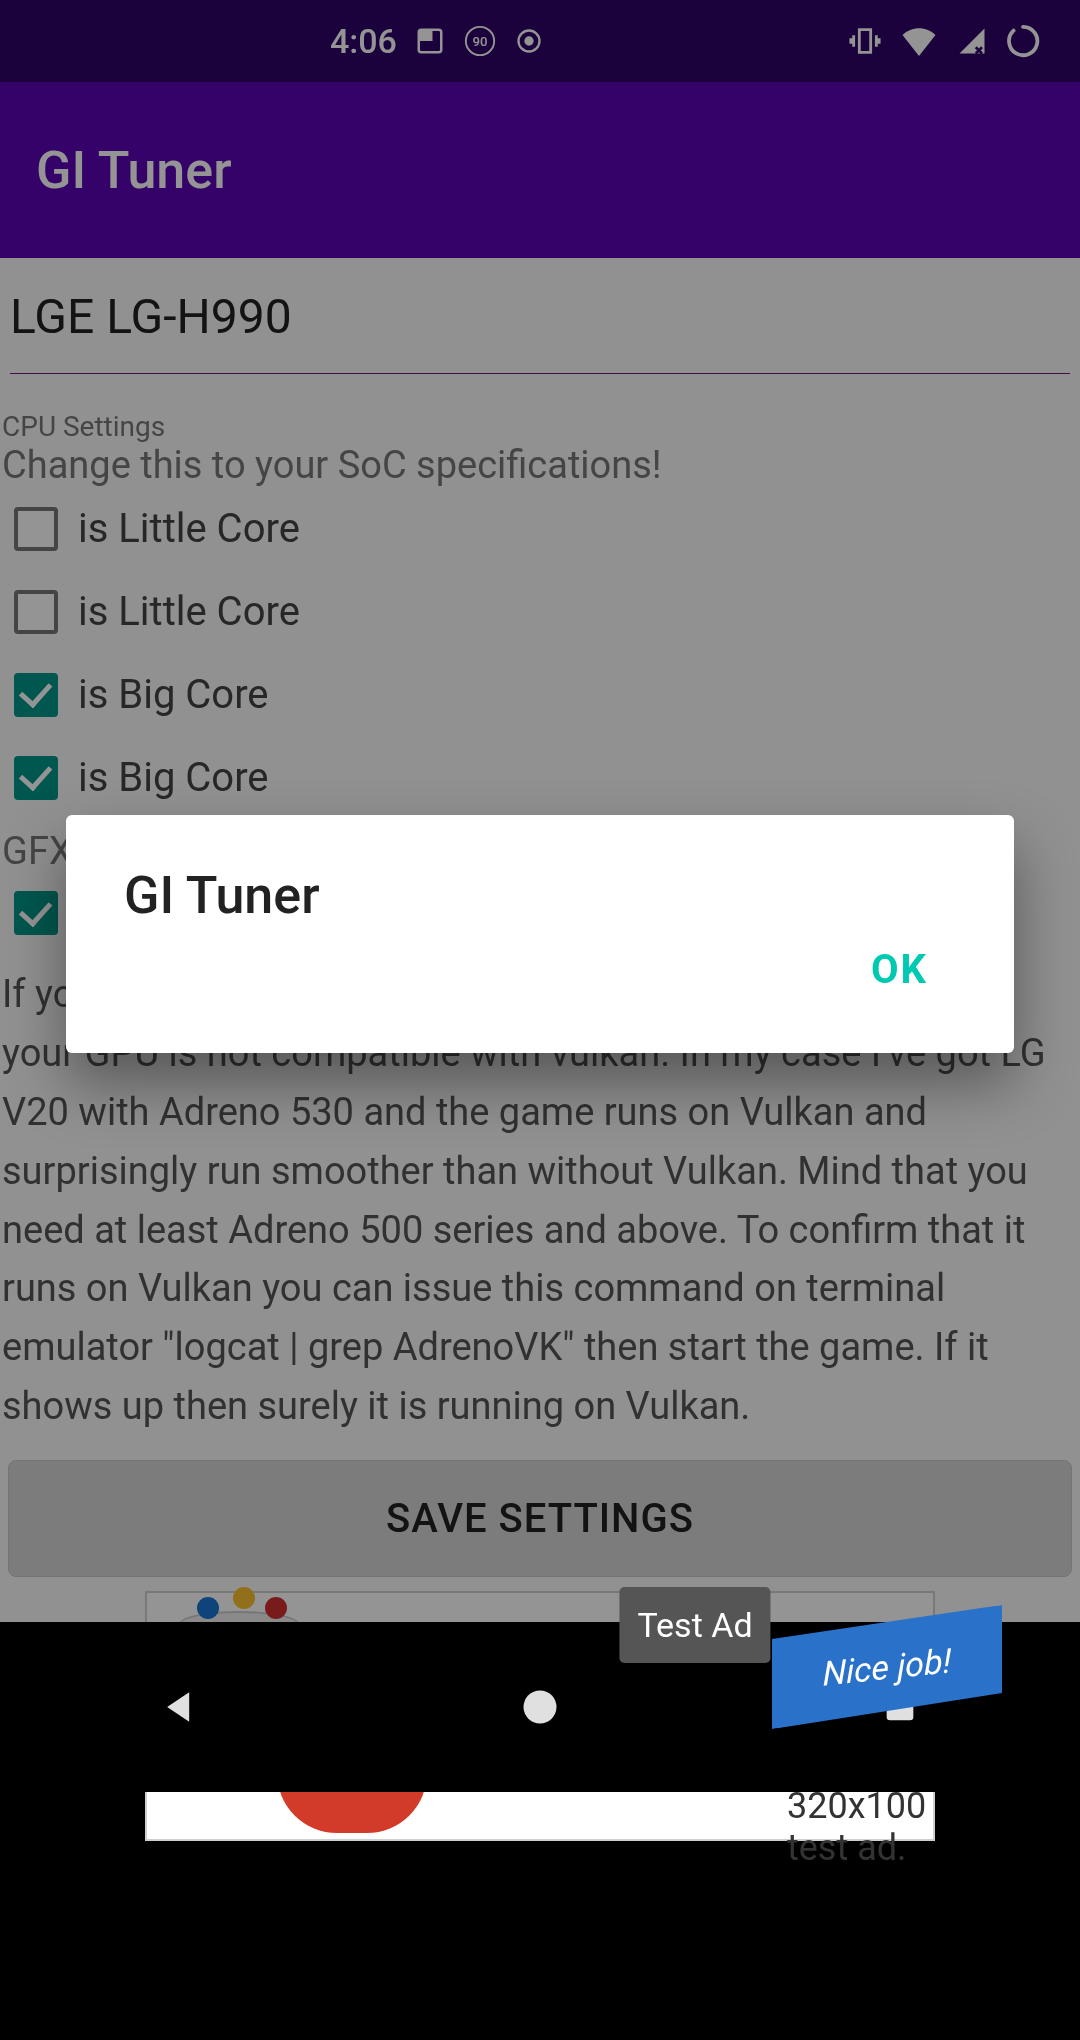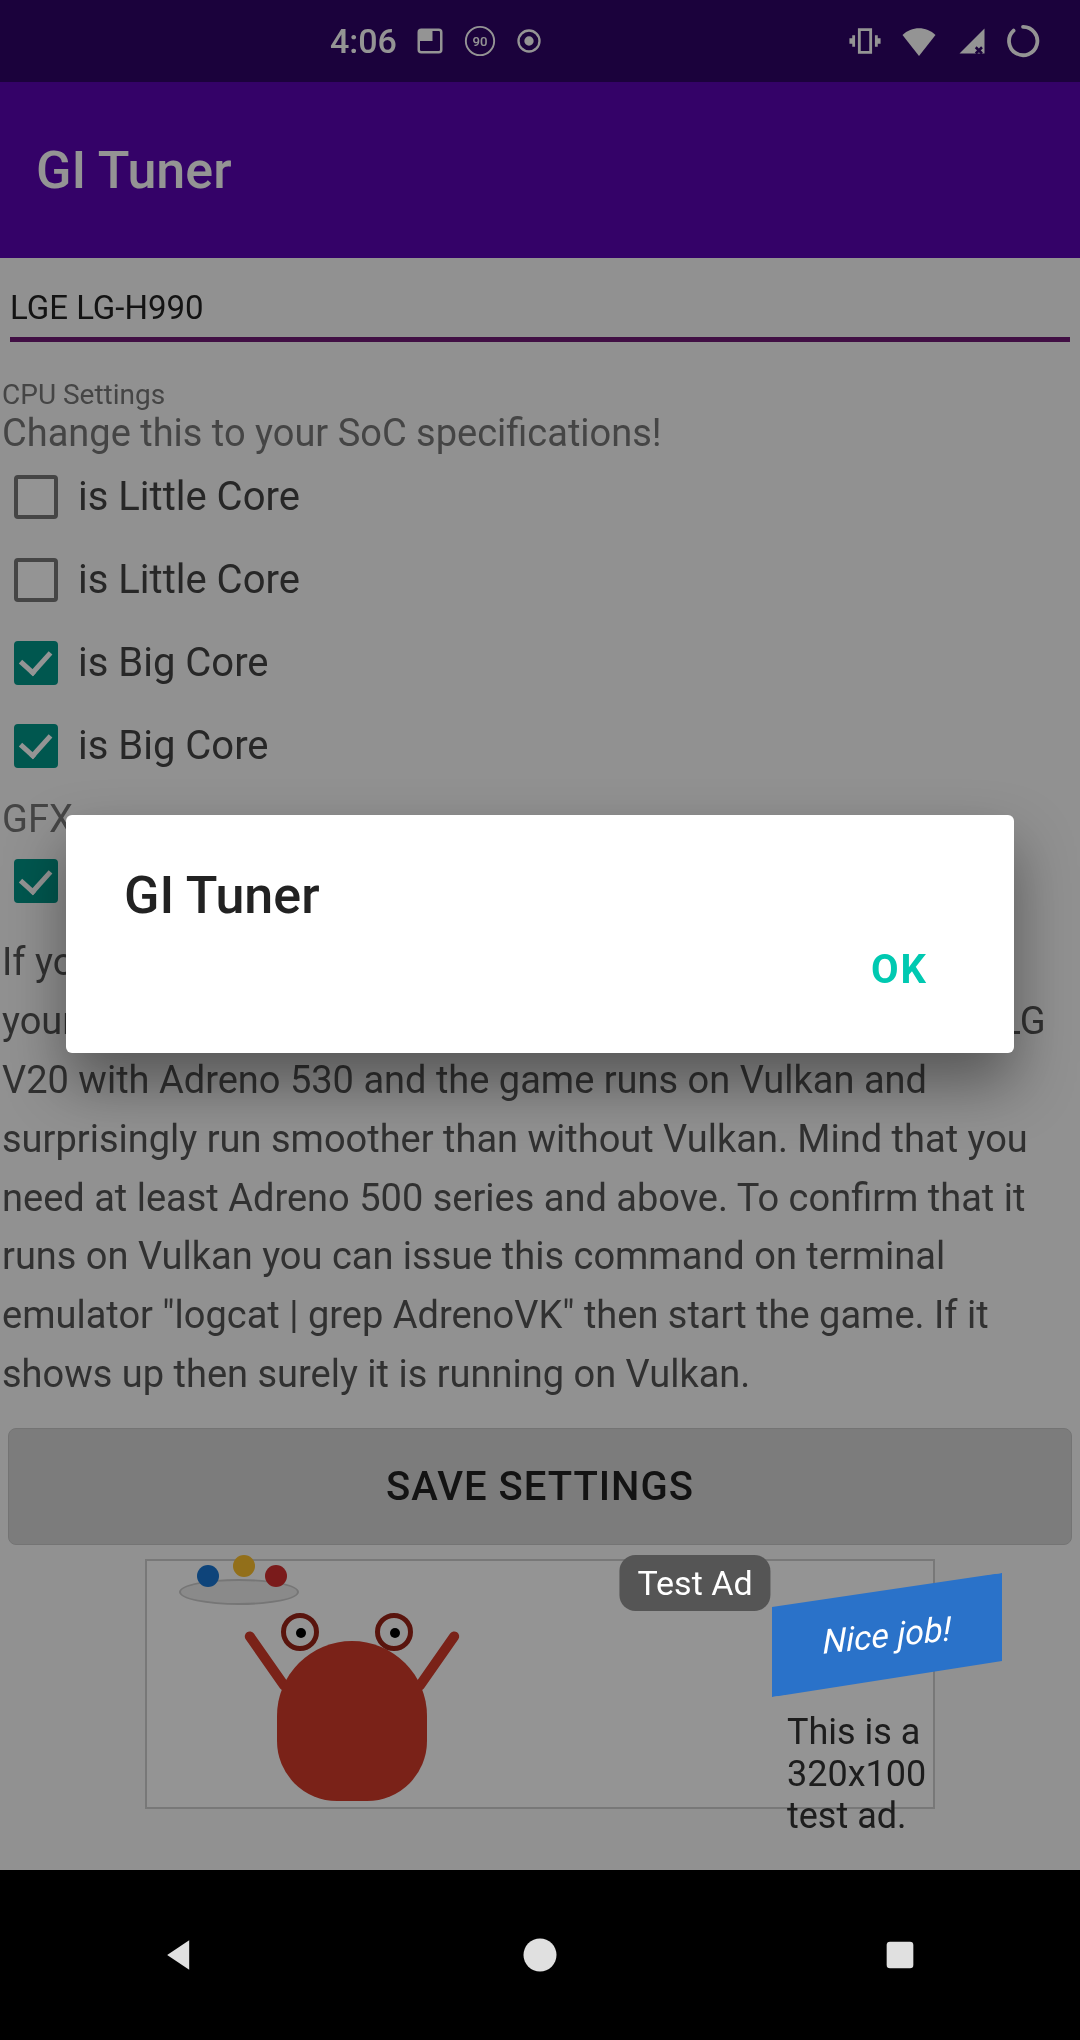--- a/index.html
+++ b/index.html
@@ -1,48 +1,48 @@
 <!DOCTYPE html>
 <html><head>
 <meta charset="utf-8">
 <style>
   * { box-sizing: border-box; margin: 0; padding: 0; }
   html, body { width: 1080px; height: 2040px; overflow: hidden; font-family: Roboto, "Helvetica Neue", Arial, sans-serif; background: #000; }
-  .screen { position: relative; width: 1080px; height: 2040px; background: #fafafa; }
+  .screen { position: relative; width: 1080px; height: 1792px; background: #fafafa; }
 
   
   .statusbar { position: absolute; top: 0; left: 0; right: 0; height: 82px; background: #2f0468; color: #fff; display: flex; align-items: center; padding: 0 40px; font-size: 34px; font-weight: 500; }
   .statusbar .sb-center { position: absolute; left: 330px; display: flex; align-items: center; gap: 18px; }
   .statusbar .sb-right { position: absolute; right: 40px; display: flex; align-items: center; gap: 18px; }
   .sb-icon { display: inline-flex; align-items: flex-end; justify-content: center; }
 
   
   .appbar { position: absolute; top: 82px; left: 0; right: 0; height: 176px; background: #5a04b4; color: #fff; display: flex; align-items: center; padding: 0 36px; }
   .appbar-title { font-size: 52px; font-weight: 500; }
 
   
   .content { position: absolute; top: 258px; left: 0; right: 0; bottom: 170px; background: #fafafa; color: #555; font-size: 38px; }
   .device-name-label { font-size: 38px; color: #777; padding: 8px 0 0 2px; }
-  .device-name-field { margin: 30px 10px 0 10px; border-bottom: 5px solid #701a75; padding: 0 0 10px 0; font-size: 33px; color: #222; }
+  .device-name-field { margin: 30px 10px 0 10px; border-bottom: 1px solid #701a75; padding: 0 0 28px 0; font-size: 48px; color: #222; }
   .cpu-heading { font-size: 28px; color: #777; padding: 36px 0 0 2px; }
   .cpu-sub { font-size: 38px; color: #777; padding: 0 0 0 2px; }
   .check-row { display: flex; align-items: center; gap: 20px; padding: 18px 0 18px 14px; }
   .checkbox { width: 44px; height: 44px; border: 4px solid #777; border-radius: 4px; display: inline-flex; align-items: center; justify-content: center; background: #fff; flex-shrink: 0; }
   .checkbox.checked { background: #009688; border-color: #009688; }
   .checkbox.checked::after { content: ""; width: 24px; height: 14px; border-left: 5px solid #fff; border-bottom: 5px solid #fff; transform: rotate(-48deg) translate(2px,-3px); }
   .check-label { font-size: 40px; color: #444; }
   .gfx-heading { font-size: 38px; color: #777; padding: 10px 0 0 2px; }
   .body-text { font-size: 38px; color: #555; padding: 12px 2px 0 2px; line-height: 1.55; }
   .save-btn { margin: 24px 8px 0 8px; background: #d6d6d6; color: #222; font-size: 40px; font-weight: 500; letter-spacing: 1px; text-align: center; padding: 34px 0; border-radius: 8px; border: 1px solid #c9c9c9; }
 
   
   .ad { margin: 14px auto 0 auto; width: 790px; height: 250px; border: 2px solid #cfcfcf; background: #fff; position: relative; display: flex; }
   .ad-left { width: 310px; position: relative; }
   .ad-right { flex: 1; position: relative; }
-  .ad-badge { position: absolute; top: -6px; left: 50%; transform: translateX(-50%); background: #555; color: #fff; font-size: 34px; padding: 8px 18px; border-radius: 16px; z-index: 3; }
+  .ad-badge { position: absolute; top: -6px; left: 50%; transform: translateX(-50%); background: #555; color: #fff; font-size: 34px; padding: 18px 18px; border-radius: 5px; z-index: 3; }
   .ad-flag { position: absolute; top: 24px; left: 315px; width: 230px; height: 100px; background: #2a72c9; color: #fff; font-size: 34px; font-style: italic; display: flex; align-items: center; justify-content: center; transform: skewY(-6deg); clip-path: polygon(0 10%, 100% 0, 100% 88%, 0 100%); z-index: 2;}
   .ad-text { position: absolute; top: 150px; left: 330px; font-size: 36px; color: #333; }
   .ad-logo { position: absolute; top: 30px; right: 30px; }
 
   
   .scrim { position: absolute; inset: 0; background: rgba(0,0,0,0.42); }
 
   
   .dialog { position: absolute; top: 815px; left: 66px; width: 948px; background: #fff; border-radius: 6px; box-shadow: 0 30px 60px rgba(0,0,0,0.4); padding: 50px 58px 30px 58px; }
   .dialog-title { font-size: 52px; font-weight: 500; color: #222; }

